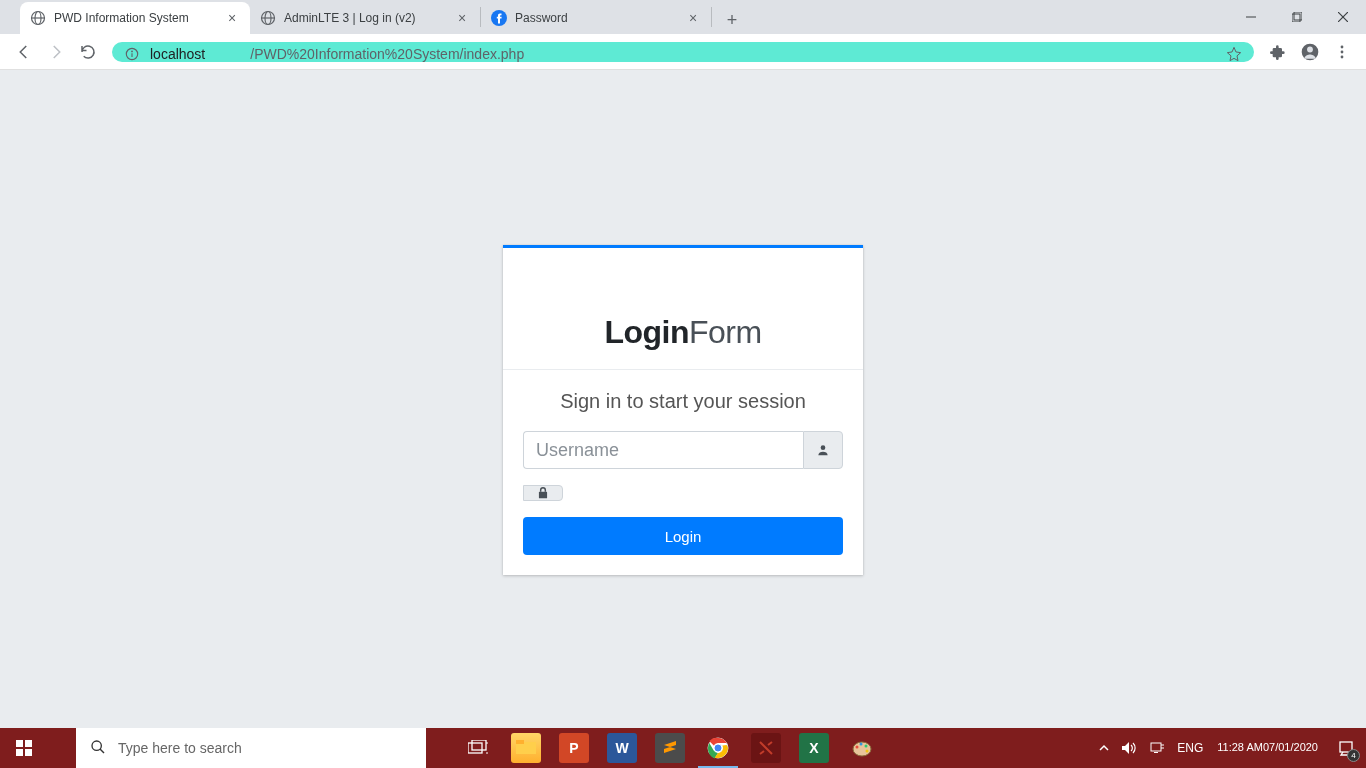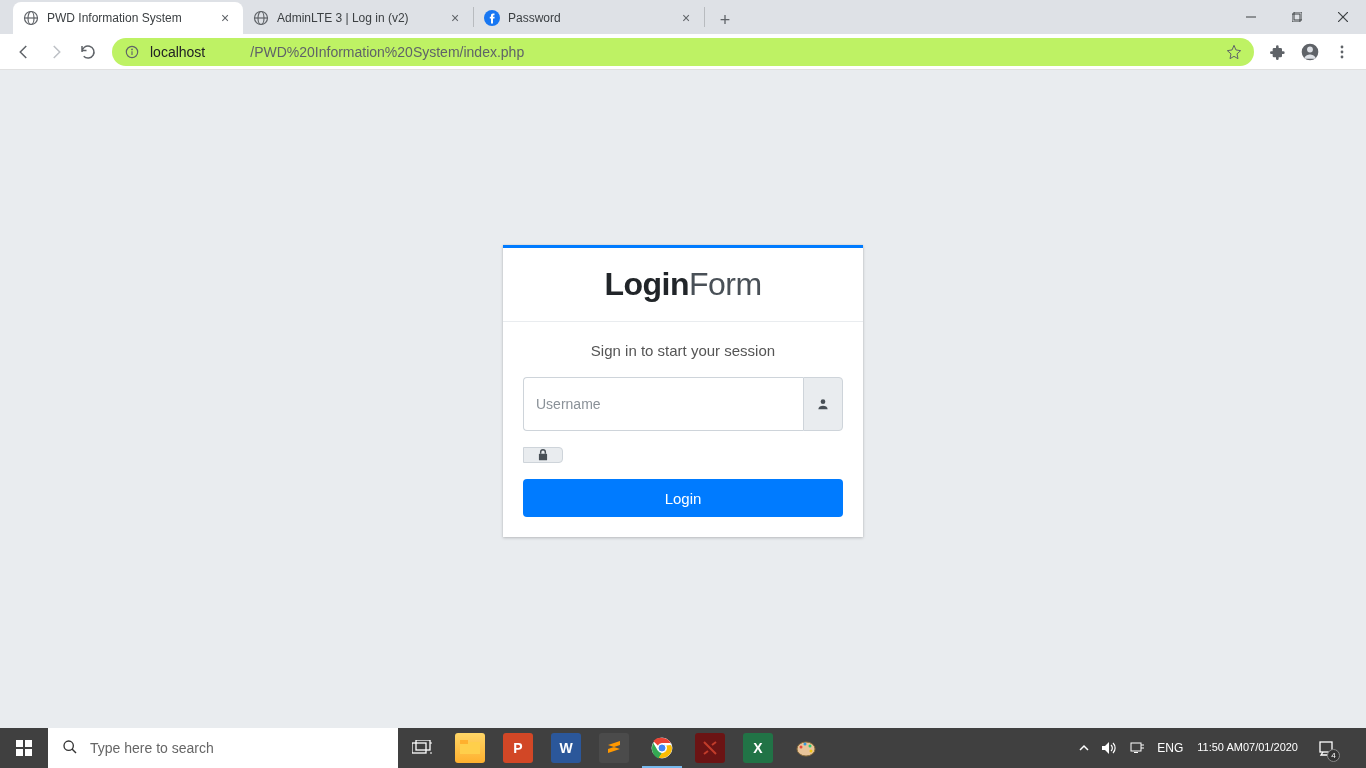--- a/index.html
+++ b/index.html
@@ -5,21 +5,21 @@
 * { margin: 0; padding: 0; box-sizing: border-box; font-family: "Segoe UI", Arial, sans-serif; }
 html, body { width: 1366px; height: 768px; overflow: hidden; }
 body { background: #e9ecef; }
 
 
 .tab-strip {
   height: 34px;
   background: #dee1e6;
   display: flex;
   align-items: flex-end;
-  padding-left: 13px;
+  padding-left: 20px;
   position: relative;
 }
 .tab {
   height: 32px;
   display: flex;
   align-items: center;
   padding: 0 10px;
   font-size: 12px;
   color: #3c4043;
   min-width: 230px;
@@ -108,25 +108,25 @@
   display: flex;
   align-items: center;
   justify-content: center;
   color: #5f6368;
   border-radius: 50%;
   cursor: pointer;
 }
 .nav-btn.disabled { color: #bdc1c6; cursor: default; }
 .omnibox {
   flex: 1;
-  height: 28px;
-  background: #bef264;
+  height: 20px;
+  background: #5eead4;
   border-radius: 14px;
   display: flex;
-  align-items: center;
+  align-items: flex-end;
   padding: 0 12px;
   margin: 0 8px;
   font-size: 14px;
   color: #202124;
 }
 .omnibox-icon {
   width: 16px;
   height: 16px;
   margin-right: 10px;
   color: #5f6368;
@@ -155,48 +155,49 @@
 .login-card {
   width: 360px;
   background: #fff;
   border-top: 3px solid #007bff;
   box-shadow: 0 0 1px rgba(0,0,0,0.125), 0 1px 3px rgba(0,0,0,0.2);
 }
 .card-header {
   text-align: center;
   padding: 18px 20px 18px;
   border-bottom: 1px solid #e9ecef;
+  margin-top: 48px;
 }
 .card-header .brand {
   font-size: 32px;
   color: #495057;
   letter-spacing: -0.5px;
 }
 .card-header .brand b { font-weight: 800; color: #212529; }
 .card-body {
   padding: 20px;
 }
 .login-msg {
   text-align: center;
   color: #555;
-  font-size: 15px;
+  font-size: 20px;
   margin-bottom: 18px;
 }
 .input-group {
   display: flex;
   margin-bottom: 16px;
 }
 .input-group input {
   flex: 1;
-  height: 54px;
+  height: 38px;
   border: 1px solid #ced4da;
   border-right: none;
   border-radius: 4px 0 0 4px;
   padding: 0 12px;
-  font-size: 14px;
+  font-size: 18px;
   color: #495057;
   outline: none;
 }
 .input-group input::placeholder { color: #8a9198; }
 .input-group .addon {
   width: 40px;
   border: 1px solid #ced4da;
   border-radius: 0 4px 4px 0;
   background: #e9ecef;
   display: flex;
@@ -211,25 +212,26 @@
   color: #fff;
   border: none;
   border-radius: 4px;
   font-size: 15px;
   cursor: pointer;
 }
 
 
 .taskbar {
   height: 40px;
-  background: #404040;
+  background: #7f1d1d;
   display: flex;
   align-items: center;
   color: #fff;
   position: relative;
+  gap: 28px;
 }
 .start-btn {
   width: 48px;
   height: 40px;
   display: flex;
   align-items: center;
   justify-content: center;
   cursor: pointer;
 }
 .search-box {
@@ -263,21 +265,21 @@
   left: 4px;
   right: 4px;
   height: 2px;
   background: #76b9ed;
 }
 .tray {
   margin-left: auto;
   display: flex;
   align-items: center;
   height: 40px;
-  padding-right: 20px;
+  padding-right: 0;
 }
 .tray-item {
   padding: 0 6px;
   font-size: 12px;
   display: flex;
   align-items: center;
   height: 40px;
   cursor: pointer;
 }
 .clock {
@@ -553,21 +555,21 @@
     <div class="tray-item">
       <svg width="16" height="14" viewBox="0 0 16 14">
           <rect x="2" y="2" width="10" height="8" fill="none" stroke="#fff"></rect>
           <rect x="5" y="11" width="4" height="1" fill="#fff"></rect>
           <line x1="12" y1="4" x2="15" y2="4" stroke="#fff"></line>
           <line x1="12" y1="7" x2="15" y2="7" stroke="#fff"></line>
         </svg>
     </div>
     <div class="tray-item">ENG</div>
     <div class="tray-item clock">
-      <div>11:50 AM</div>
+      <div>11:28 AM</div>
       <div>07/01/2020</div>
     </div>
     <div class="tray-item notif">
       <svg width="16" height="16" viewBox="0 0 16 16">
           <rect x="2" y="2" width="12" height="10" fill="none" stroke="#fff" stroke-width="1.3"></rect>
           <path d="M5 12l-2 3h10l-2-3" fill="none" stroke="#fff" stroke-width="1.3"></path>
         </svg>
       <span class="notif-badge">4</span>
     </div>
   </div>

